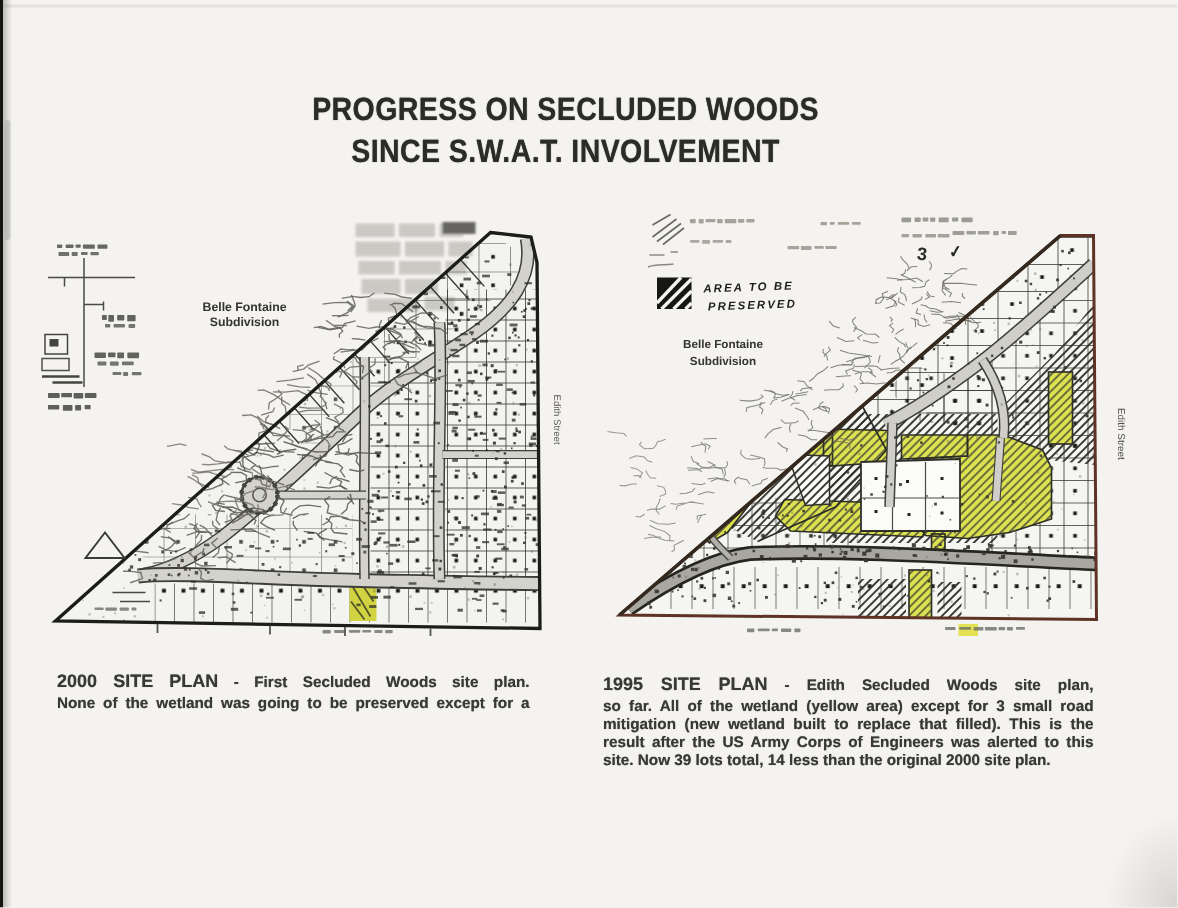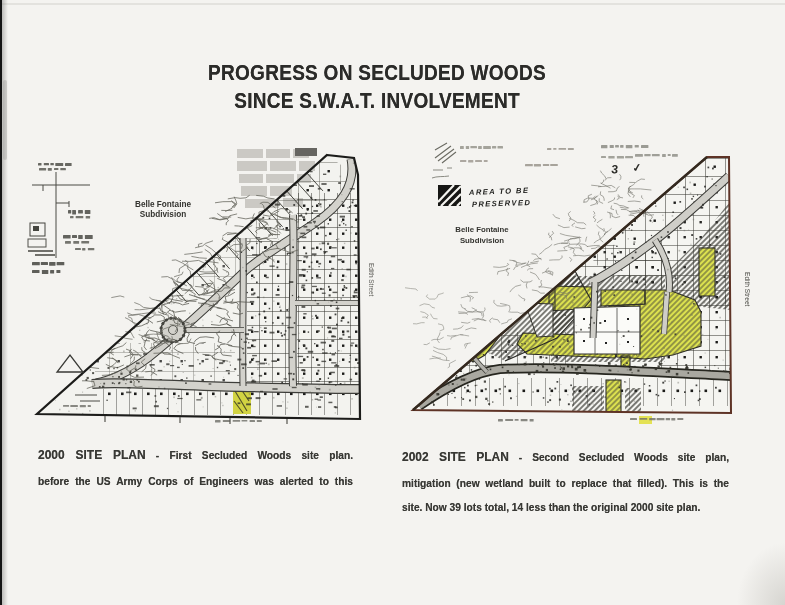--- a/index.html
+++ b/index.html
@@ -1,18 +1,18 @@
 <!DOCTYPE html>
 <html><head><meta charset="utf-8"><style>
 html,body{margin:0;padding:0;}
 body{width:785px;height:605px;position:relative;background:#f4f3f0;font-family:"Liberation Sans",sans-serif;overflow:hidden;}
 .title{position:absolute;left:177px;top:60px;width:400px;text-align:center;font-weight:bold;font-size:21.5px;line-height:27.5px;color:#2b2b29;letter-spacing:0.3px;transform:scaleX(0.885);transform-origin:50% 0;text-shadow:0 0 0.7px rgba(40,40,38,0.85);}
 .cap{position:absolute;color:#383834;font-weight:bold;text-shadow:0 0 0.5px rgba(56,56,52,0.7);}
 .cap .h{font-size:12px;letter-spacing:0px;}
-.cap .b{font-size:10.2px;margin-top:12px;}
+.cap .b{font-size:10.2px;}
 .jl{text-align:justify;text-align-last:justify;}
 </style></head><body>
 <div style="position:absolute;left:0;top:3px;width:785px;height:2px;background:#e3e2de"></div>
 <div style="position:absolute;left:0;top:0;width:2px;height:605px;background:#141414"></div>
 <div style="position:absolute;left:2px;top:0;width:6px;height:605px;background:linear-gradient(90deg,rgba(120,120,118,0.45),rgba(120,120,118,0.0))"></div>
 <div style="position:absolute;left:3px;top:80px;width:4px;height:80px;background:rgba(150,150,146,0.35);border-radius:2px"></div>
 <div style="position:absolute;left:735px;top:540px;width:50px;height:65px;background:radial-gradient(ellipse at 100% 100%, rgba(165,163,156,0.38), rgba(165,163,156,0) 68%)"></div>
 <div class="title">PROGRESS ON SECLUDED WOODS<br>SINCE S.W.A.T. INVOLVEMENT</div>
 <svg style="position:absolute;left:25px;top:143px;filter:blur(0.35px)" width="350" height="290" viewBox="0 0 350 290">
     <defs>
@@ -1792,18 +1792,20 @@
     <rect x="225.0" y="278.0" width="7.0" height="2.0" fill="#6d6d66" opacity="0.8" rx="0.5"></rect>
     <rect x="234.5" y="278.0" width="7.8" height="1.8" fill="#6d6d66" opacity="0.8" rx="0.5"></rect>
     <rect x="244.1" y="278.0" width="6.5" height="2.3" fill="#6d6d66" opacity="0.8" rx="0.5"></rect>
     <rect x="251.6" y="278.0" width="7.9" height="2.3" fill="#6d6d66" opacity="0.8" rx="0.5"></rect>
     <rect x="260.7" y="278.0" width="4.4" height="2.2" fill="#6d6d66" opacity="0.8" rx="0.5"></rect>
     <rect x="266.3" y="278.0" width="4.0" height="2.4" fill="#6d6d66" opacity="0.8" rx="0.5"></rect>
     <rect x="272.3" y="278.0" width="6.0" height="1.9" fill="#6d6d66" opacity="0.8" rx="0.5"></rect>
   </svg>
 <div class="cap" style="left:38px;top:445px;width:315px;">
 <div class="jl" style="height:19px;"><span class="h">2000 SITE PLAN</span><span class="b"> - First Secluded Woods site plan.</span></div>
-<div class="b jl" style="line-height:11px;">before the US Army Corps of Engineers was alerted to this</div>
+<div class="b jl" style="line-height:11px;">None of the wetland was going to be preserved except for a</div>
 </div>
 <div class="cap" style="left:402px;top:447px;width:327px;">
-<div class="jl" style="height:19px;"><span class="h">2002 SITE PLAN</span><span class="b"> - Second Secluded Woods site plan,</span></div>
+<div class="jl" style="height:19px;"><span class="h">1995 SITE PLAN</span><span class="b"> - Edith Secluded Woods site plan,</span></div>
+<div class="b jl" style="line-height:11.9px;">so far. All of the wetland (yellow area) except for 3 small road</div>
 <div class="b jl" style="line-height:11.9px;">mitigation (new wetland built to replace that filled). This is the</div>
+<div class="b jl" style="line-height:11.9px;">result after the US Army Corps of Engineers was alerted to this</div>
 <div class="b" style="line-height:11.9px;">site. Now 39 lots total, 14 less than the original 2000 site plan.</div>
 </div>
 </body></html>

